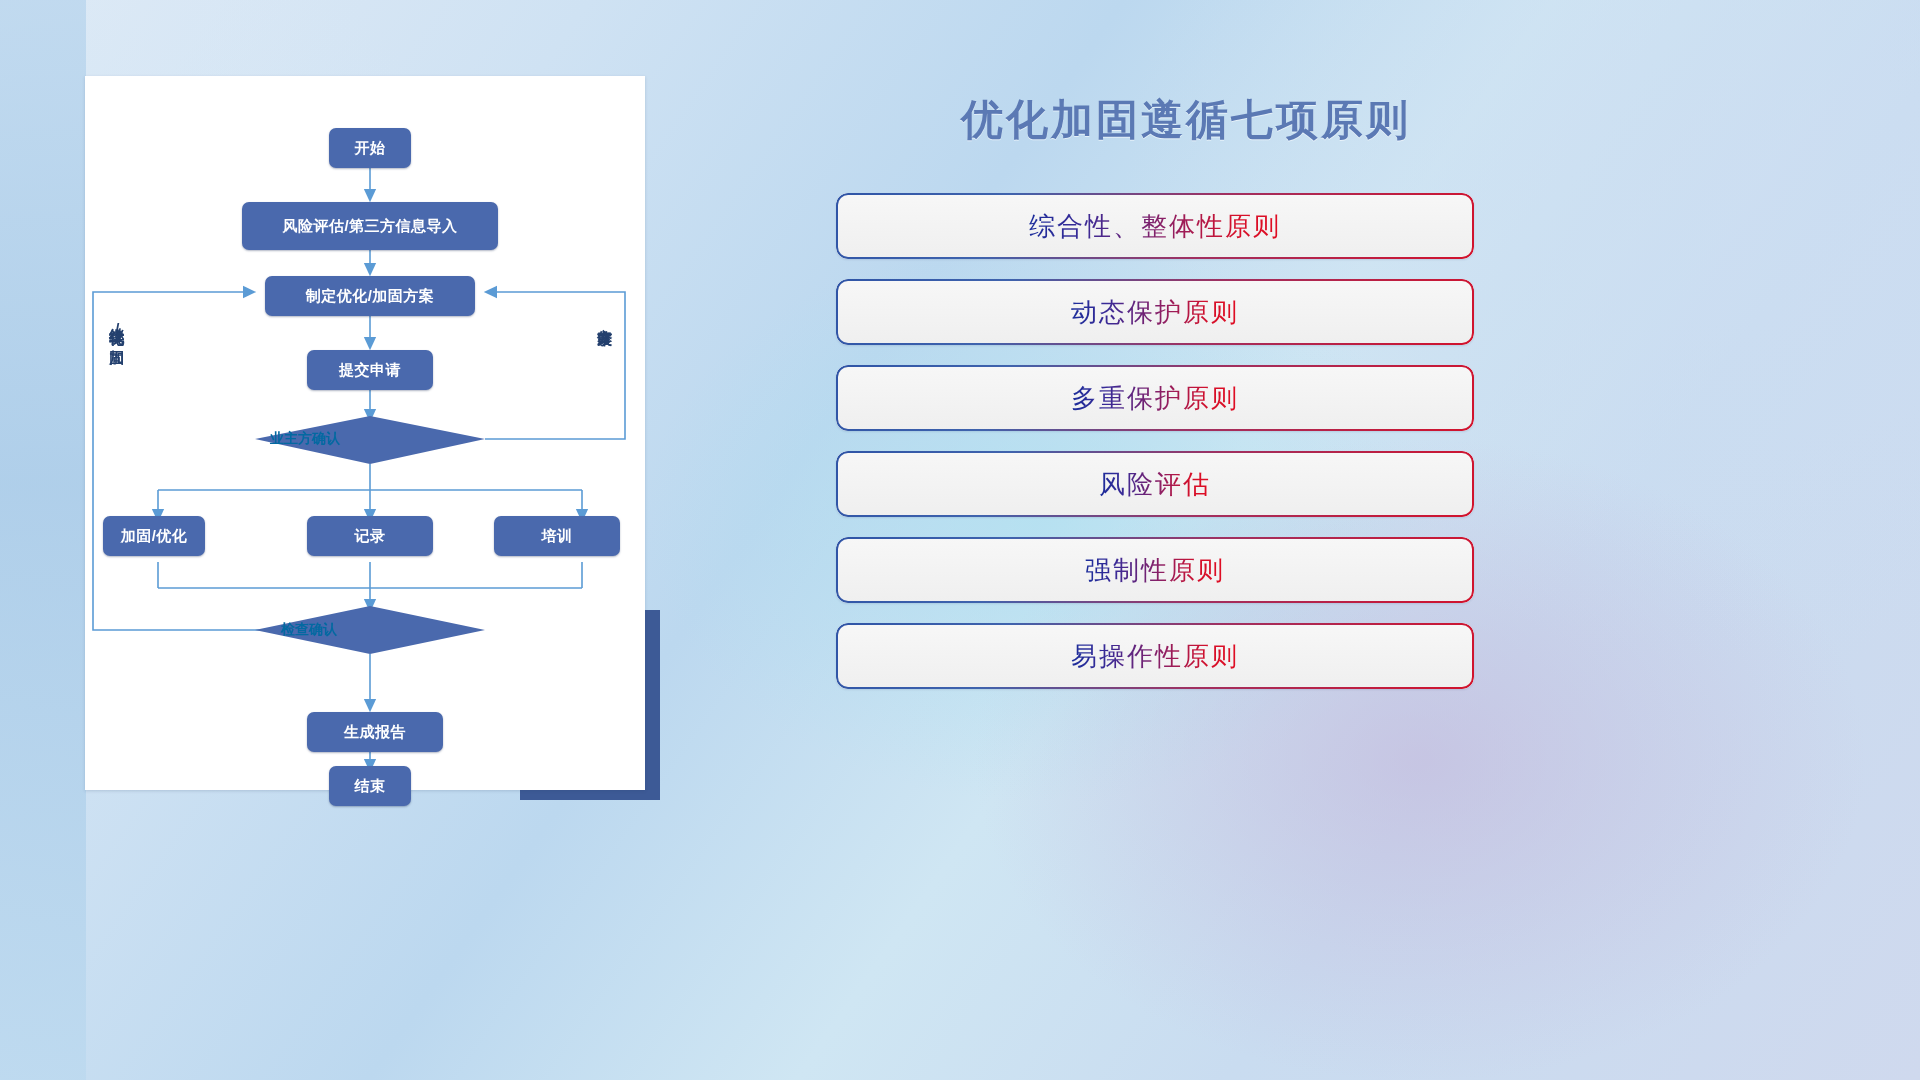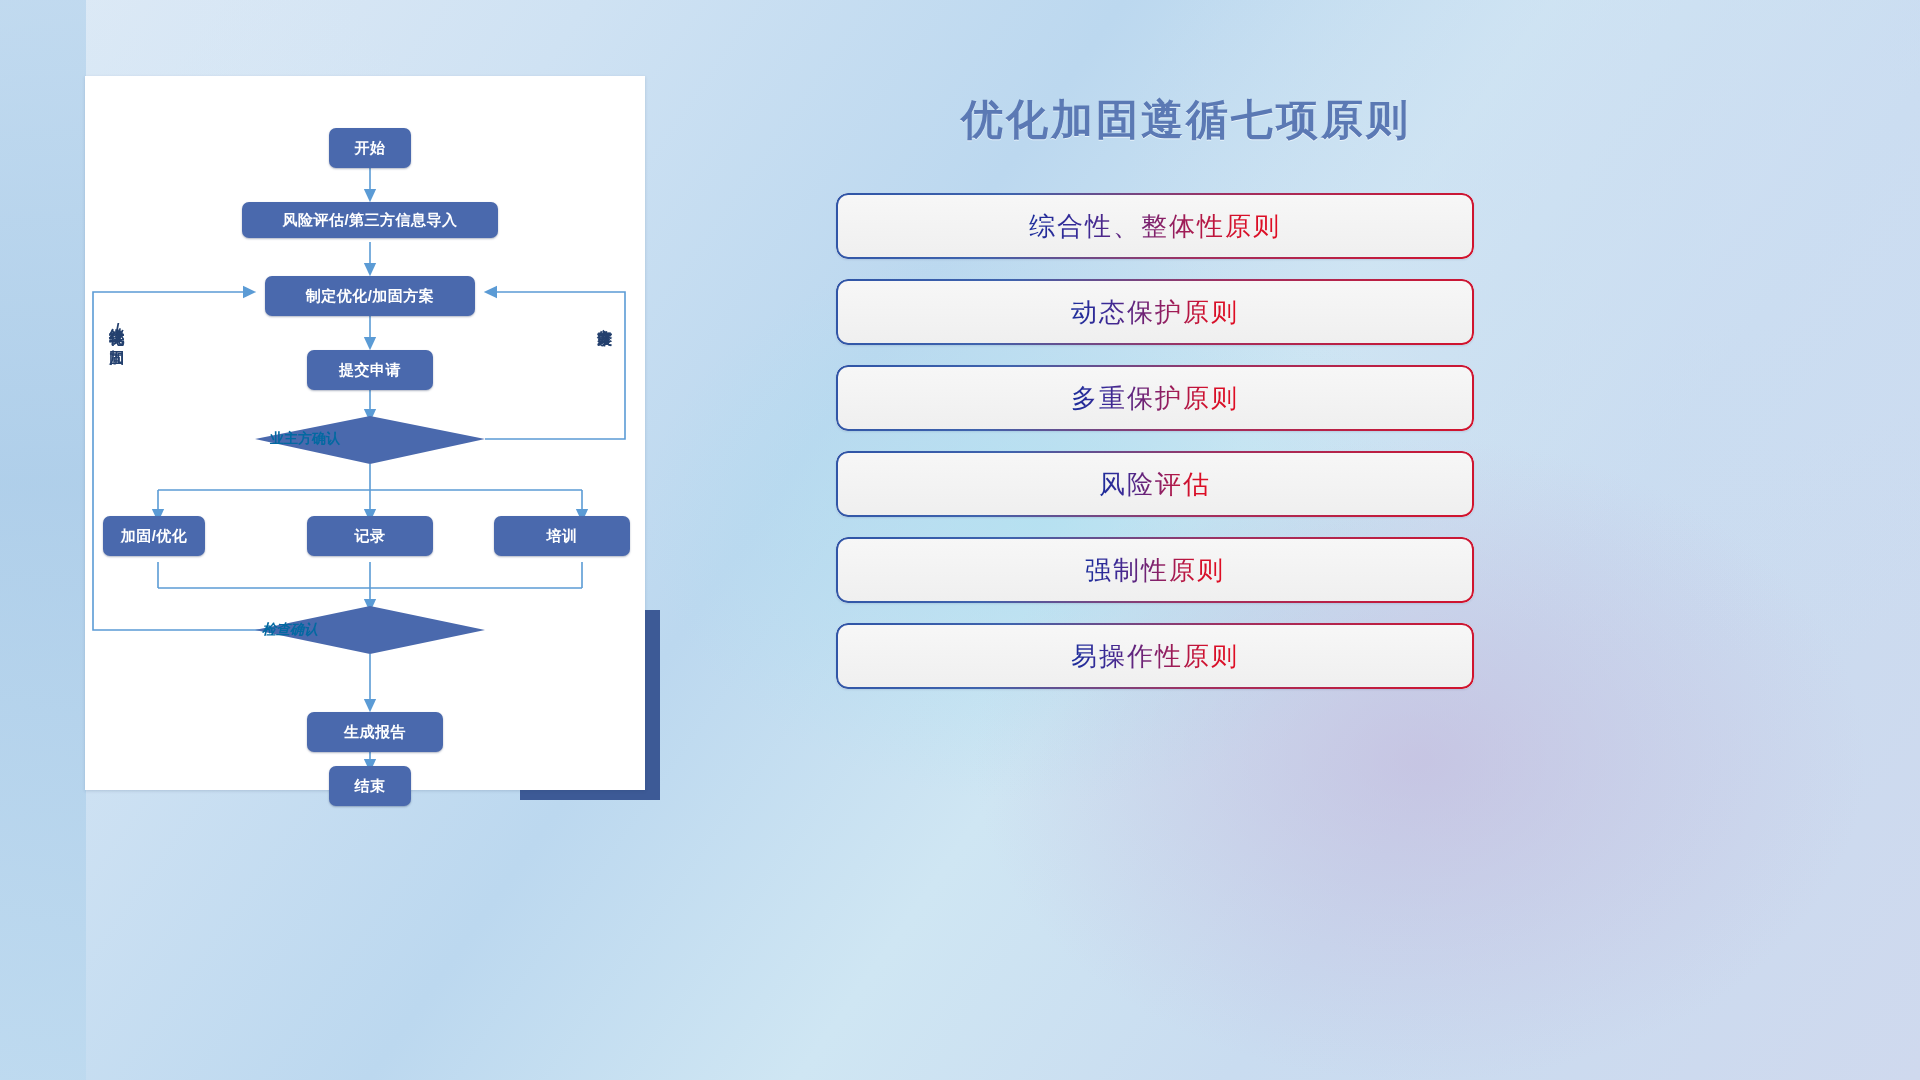--- a/index.html
+++ b/index.html
@@ -132,21 +132,21 @@
         </g>
 
         <polygon points="285,340 400,363 285,388 170,363" fill="#4a69ad"></polygon>
         <polygon points="285,530 400,554 285,578 170,554" fill="#4a69ad"></polygon>
       </svg>
 
       <div class="nodebox" style="left:244px;top:52px;width:82px;height:40px;">
         <span>开始</span>
       </div>
 
-      <div class="nodebox" style="left:157px;top:126px;width:256px;height:36px;">
+      <div class="nodebox" style="left:157px;top:126px;width:256px;height:48px;">
         <span>风险评估/第三方信息导入</span>
       </div>
 
       <div class="nodebox" style="left:180px;top:200px;width:210px;height:40px;align-items:center;">
         <span>制定优化/加固方案</span>
       </div>
 
       <div class="nodebox" style="left:222px;top:274px;width:126px;height:40px;">
         <span>提交申请</span>
       </div>
@@ -156,25 +156,25 @@
       </div>
 
       <div class="nodebox" style="left:18px;top:440px;width:102px;height:40px;">
         <span>加固/优化</span>
       </div>
 
       <div class="nodebox" style="left:222px;top:440px;width:126px;height:40px;">
         <span>记录</span>
       </div>
 
-      <div class="nodebox" style="left:409px;top:440px;width:136px;height:40px;">
+      <div class="nodebox" style="left:409px;top:440px;width:126px;height:40px;">
         <span>培训</span>
       </div>
 
-      <div class="diamond-label" style="left:177px;top:541px;width:200px;height:26px;font-style:italic;">
+      <div class="diamond-label" style="left:196px;top:541px;width:200px;height:26px;">
         <span>检查确认</span>
       </div>
 
       <div class="nodebox" style="left:222px;top:636px;width:136px;height:40px;">
         <span>生成报告</span>
       </div>
 
       <div class="nodebox" style="left:244px;top:690px;width:82px;height:40px;text-align:center;">
         <span>结束</span>
       </div>

